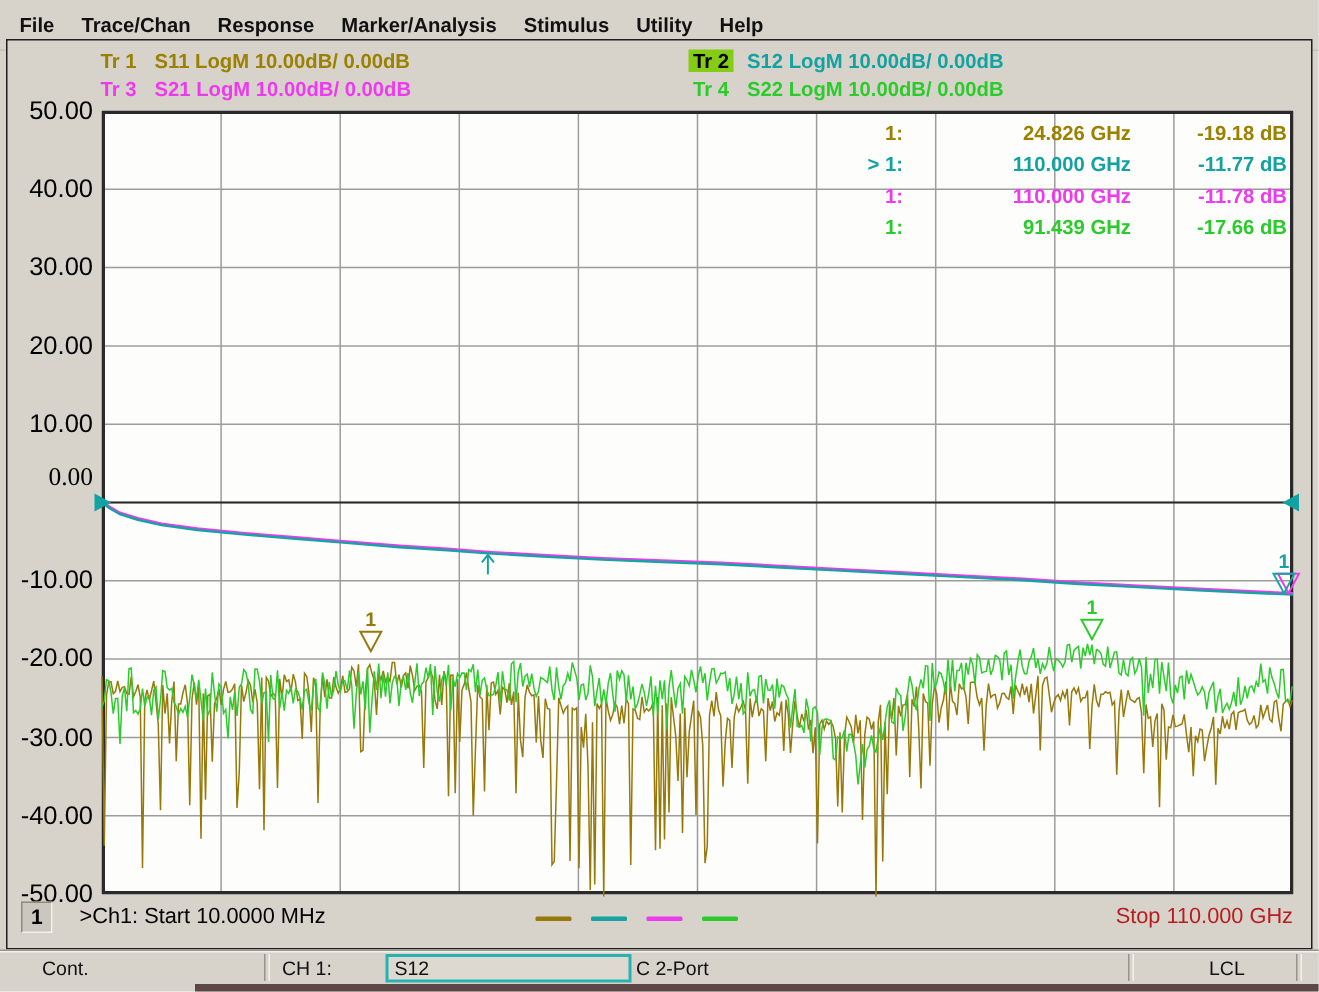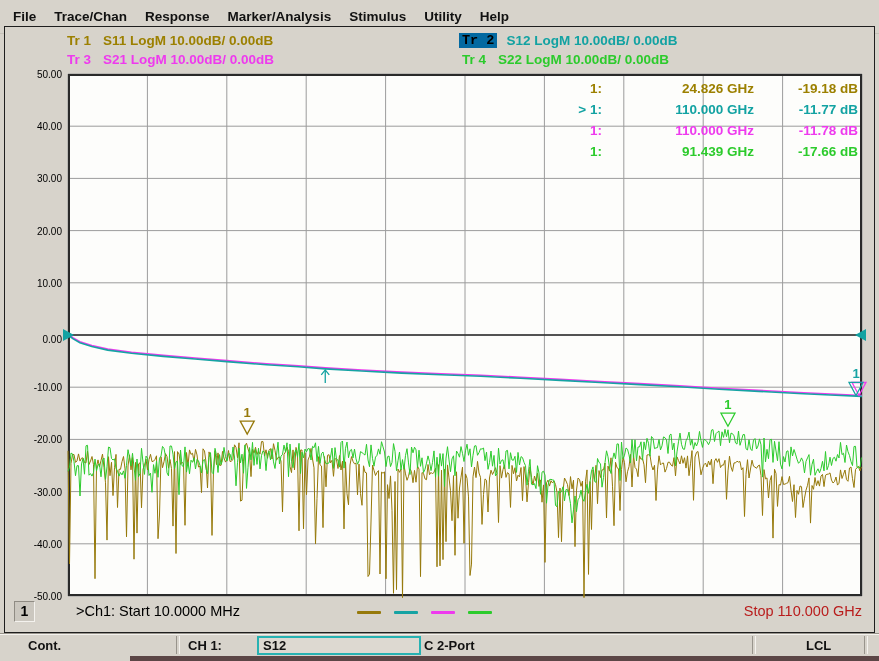--- a/index.html
+++ b/index.html
@@ -20,44 +20,44 @@
   .display{
     position:absolute;left:4px;top:26px;width:869px;height:605px;
     border:1px solid #1e1e1e;background:#D7D3CB;
   }
   .legend-entry{position:absolute;display:flex;gap:9px;font-size:13.5px;font-weight:600;white-space:nowrap;}
   .legend-entry .trnum{padding:0 3px;}
   .plot{position:absolute;left:63px;top:47px;width:794px;height:522px;background:#FDFDFB;}
   .plot svg{overflow:visible;display:block;}
   .ylabel{
     position:absolute;right:4px;transform:translateY(-50%);
-    font-size:10px;color:#000;white-space:nowrap;
+    font-size:17px;color:#000;white-space:nowrap;
   }
   .readout-row{
     position:absolute;right:16px;display:flex;align-items:center;
     font-size:13.5px;font-weight:600;white-space:pre;
   }
   .readout-row .m{width:48px;text-align:right;}
   .readout-row .f{width:152px;text-align:right;}
   .readout-row .v{width:104px;text-align:right;}
   
   .chan-badge{
     position:absolute;left:9px;top:574px;width:19px;height:19px;
     background:#CBC7BF;border:1px solid #8f8b83;border-right-color:#f4f2ee;border-bottom-color:#f4f2ee;
     font-size:14px;font-weight:700;color:#000;text-align:center;line-height:19px;
   }
-  .start-label{position:absolute;left:48px;top:576px;font-size:14.5px;font-weight:500;color:#000;white-space:pre;margin-left:23px;}
+  .start-label{position:absolute;left:48px;top:576px;font-size:14.5px;font-weight:500;color:#000;white-space:pre;}
   .stop-label{position:absolute;right:12px;top:576px;font-size:14.5px;font-weight:500;color:#b91c1c;white-space:pre;margin-left:22px;}
   .dash-strip{position:absolute;left:352px;top:584px;display:flex;gap:13px;}
   .trace-dash{width:24px;height:3px;border-radius:1px;}
   
   .statusbar{
     position:absolute;left:0;top:633px;width:879px;height:23px;background:#D7D3CB;
     border-top:1px solid #98948c;box-shadow:inset 0 1px 0 #F4F2EE;
-    font-size:13px;color:#111;font-weight:bold;
+    font-size:13px;color:#111;
   }
   .statusbar .txt{position:absolute;top:4px;white-space:nowrap;}
   .meas-box{
     position:absolute;left:257px;top:2px;width:152px;height:15px;
     border:2px solid #27B2B2;background:#DDD9D1;padding:0 4px;line-height:15px;font-size:13px;
   }
   .sb-sep{position:absolute;top:2px;height:18px;width:2px;
     border-left:1px solid #98948c;border-right:1px solid #F4F2EE;}
   .bottom-strip{position:absolute;left:130px;top:656px;width:749px;height:5px;background:#5C4646;}
 </style>
@@ -78,35 +78,35 @@
 
   <div class="legend-entry" style="left:59px;top:6px">
     <span class="trnum" style="color: rgb(156, 128, 0); background-color: transparent;">Tr 1</span>
     <span style="color: rgb(156, 128, 0);">S11 LogM 10.00dB/ 0.00dB</span>
   </div>
   <div class="legend-entry" style="left:59px;top:25px">
     <span class="trnum" style="color: rgb(238, 58, 238); background-color: transparent;">Tr 3</span>
     <span style="color: rgb(238, 58, 238);">S21 LogM 10.00dB/ 0.00dB</span>
   </div>
   <div class="legend-entry" style="left:454px;top:6px">
-    <span class="trnum" style="color: rgb(0, 0, 0); background-color: #0369a1; font-family: Liberation Mono, monospace;">Tr 2</span>
+    <span class="trnum" style="color: rgb(0, 0, 0); background-color: #84cc16;">Tr 2</span>
     <span style="color: rgb(18, 162, 162);">S12 LogM 10.00dB/ 0.00dB</span>
   </div>
   <div class="legend-entry" style="left:454px;top:25px">
     <span class="trnum" style="color: rgb(44, 203, 44); background-color: transparent;">Tr 4</span>
     <span style="color: rgb(44, 203, 44);">S22 LogM 10.00dB/ 0.00dB</span>
   </div>
 
   <div id="ylabels">
       <div class="ylabel" style="top: 47px; right: 812px;">50.00</div>
       <div class="ylabel" style="top: 99.2px; right: 812px;">40.00</div>
       <div class="ylabel" style="top: 151.4px; right: 812px; margin-left: 11px;">30.00</div>
       <div class="ylabel" style="top: 203.6px; right: 812px;">20.00</div>
       <div class="ylabel" style="top: 255.8px; right: 812px;">10.00</div>
-      <div class="ylabel" style="top: 312px; right: 812px;">0.00</div>
+      <div class="ylabel" style="top: 291px; right: 812px; font-family: Liberation Serif, serif;">0.00</div>
       <div class="ylabel" style="top: 360.2px; right: 812px;">-10.00</div>
       <div class="ylabel" style="top: 412.4px; right: 812px;">-20.00</div>
       <div class="ylabel" style="top: 464.6px; right: 812px; margin-left: 36px;">-30.00</div>
       <div class="ylabel" style="top: 516.8px; right: 812px;">-40.00</div>
       <div class="ylabel" style="top: 569px; right: 812px;">-50.00</div>
     </div>
 
   <div class="plot" id="plot">
       <svg width="794" height="522" style="overflow:visible" xmlns="http://www.w3.org/2000/svg">
         <g>

